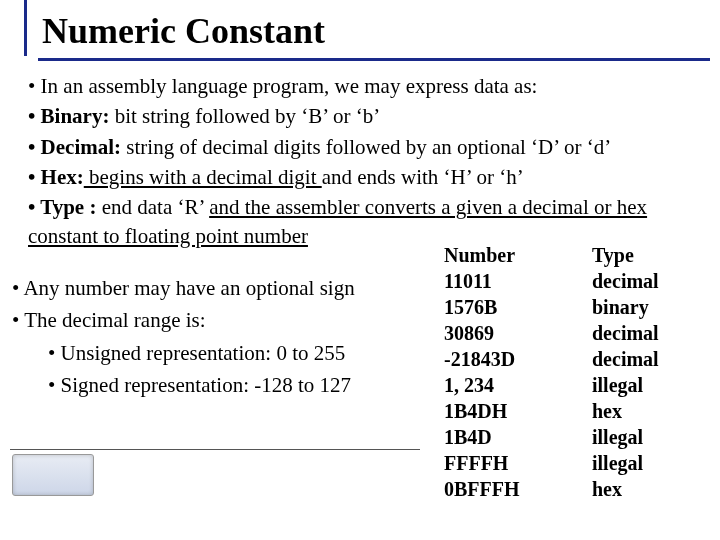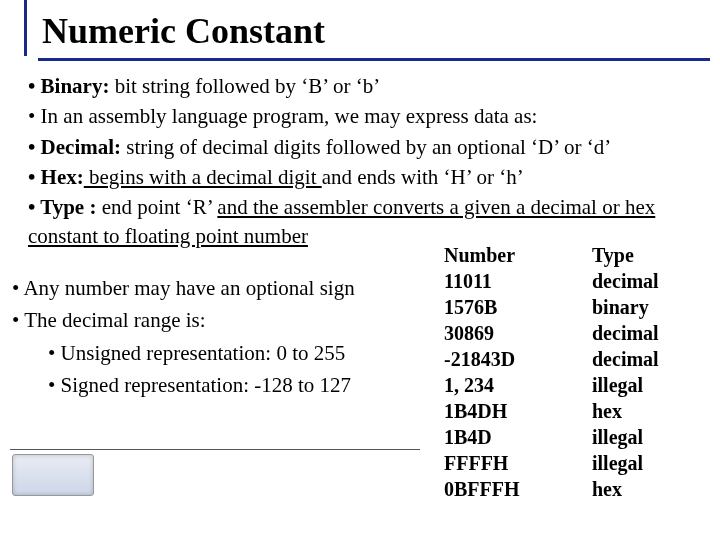--- a/index.html
+++ b/index.html
@@ -96,32 +96,32 @@
 </head>
 <body>
 
 <div class="slide">
   <div class="vline"></div>
   <div class="title-wrap">
     <div class="title">Numeric Constant</div>
   </div>
 
   <div class="body1">
+    <p>• In an assembly language program, we may express data as:</p>
     <p>
       <span class="b">• Binary:</span><span> bit string followed by ‘B’ or ‘b’</span>
     </p>
-    <p>• In an assembly language program, we may express data as:</p>
     <p>
       <span class="b">• Decimal:</span><span> string of decimal digits followed by an optional ‘D’ or ‘d’</span>
     </p>
     <p>
       <span class="b">• Hex:</span><span class="u"> begins with a decimal digit </span><span>and ends with ‘H’ or ‘h’</span>
     </p>
     <p>
-      <span class="b">• Type :</span><span> end point ‘R’  </span><span class="u">and the assembler converts a given a decimal or hex constant to floating point number</span>
+      <span class="b">• Type :</span><span> end data ‘R’  </span><span class="u">and the assembler converts a given a decimal or hex constant to floating point number</span>
     </p>
   </div>
 
   <div class="body2">
     <p>• Any number may have an optional sign</p>
     <p>• The decimal range is:</p>
     <p class="indent">• Unsigned representation: 0 to 255</p>
     <p class="indent">• Signed representation: -128 to 127</p>
   </div>
 

